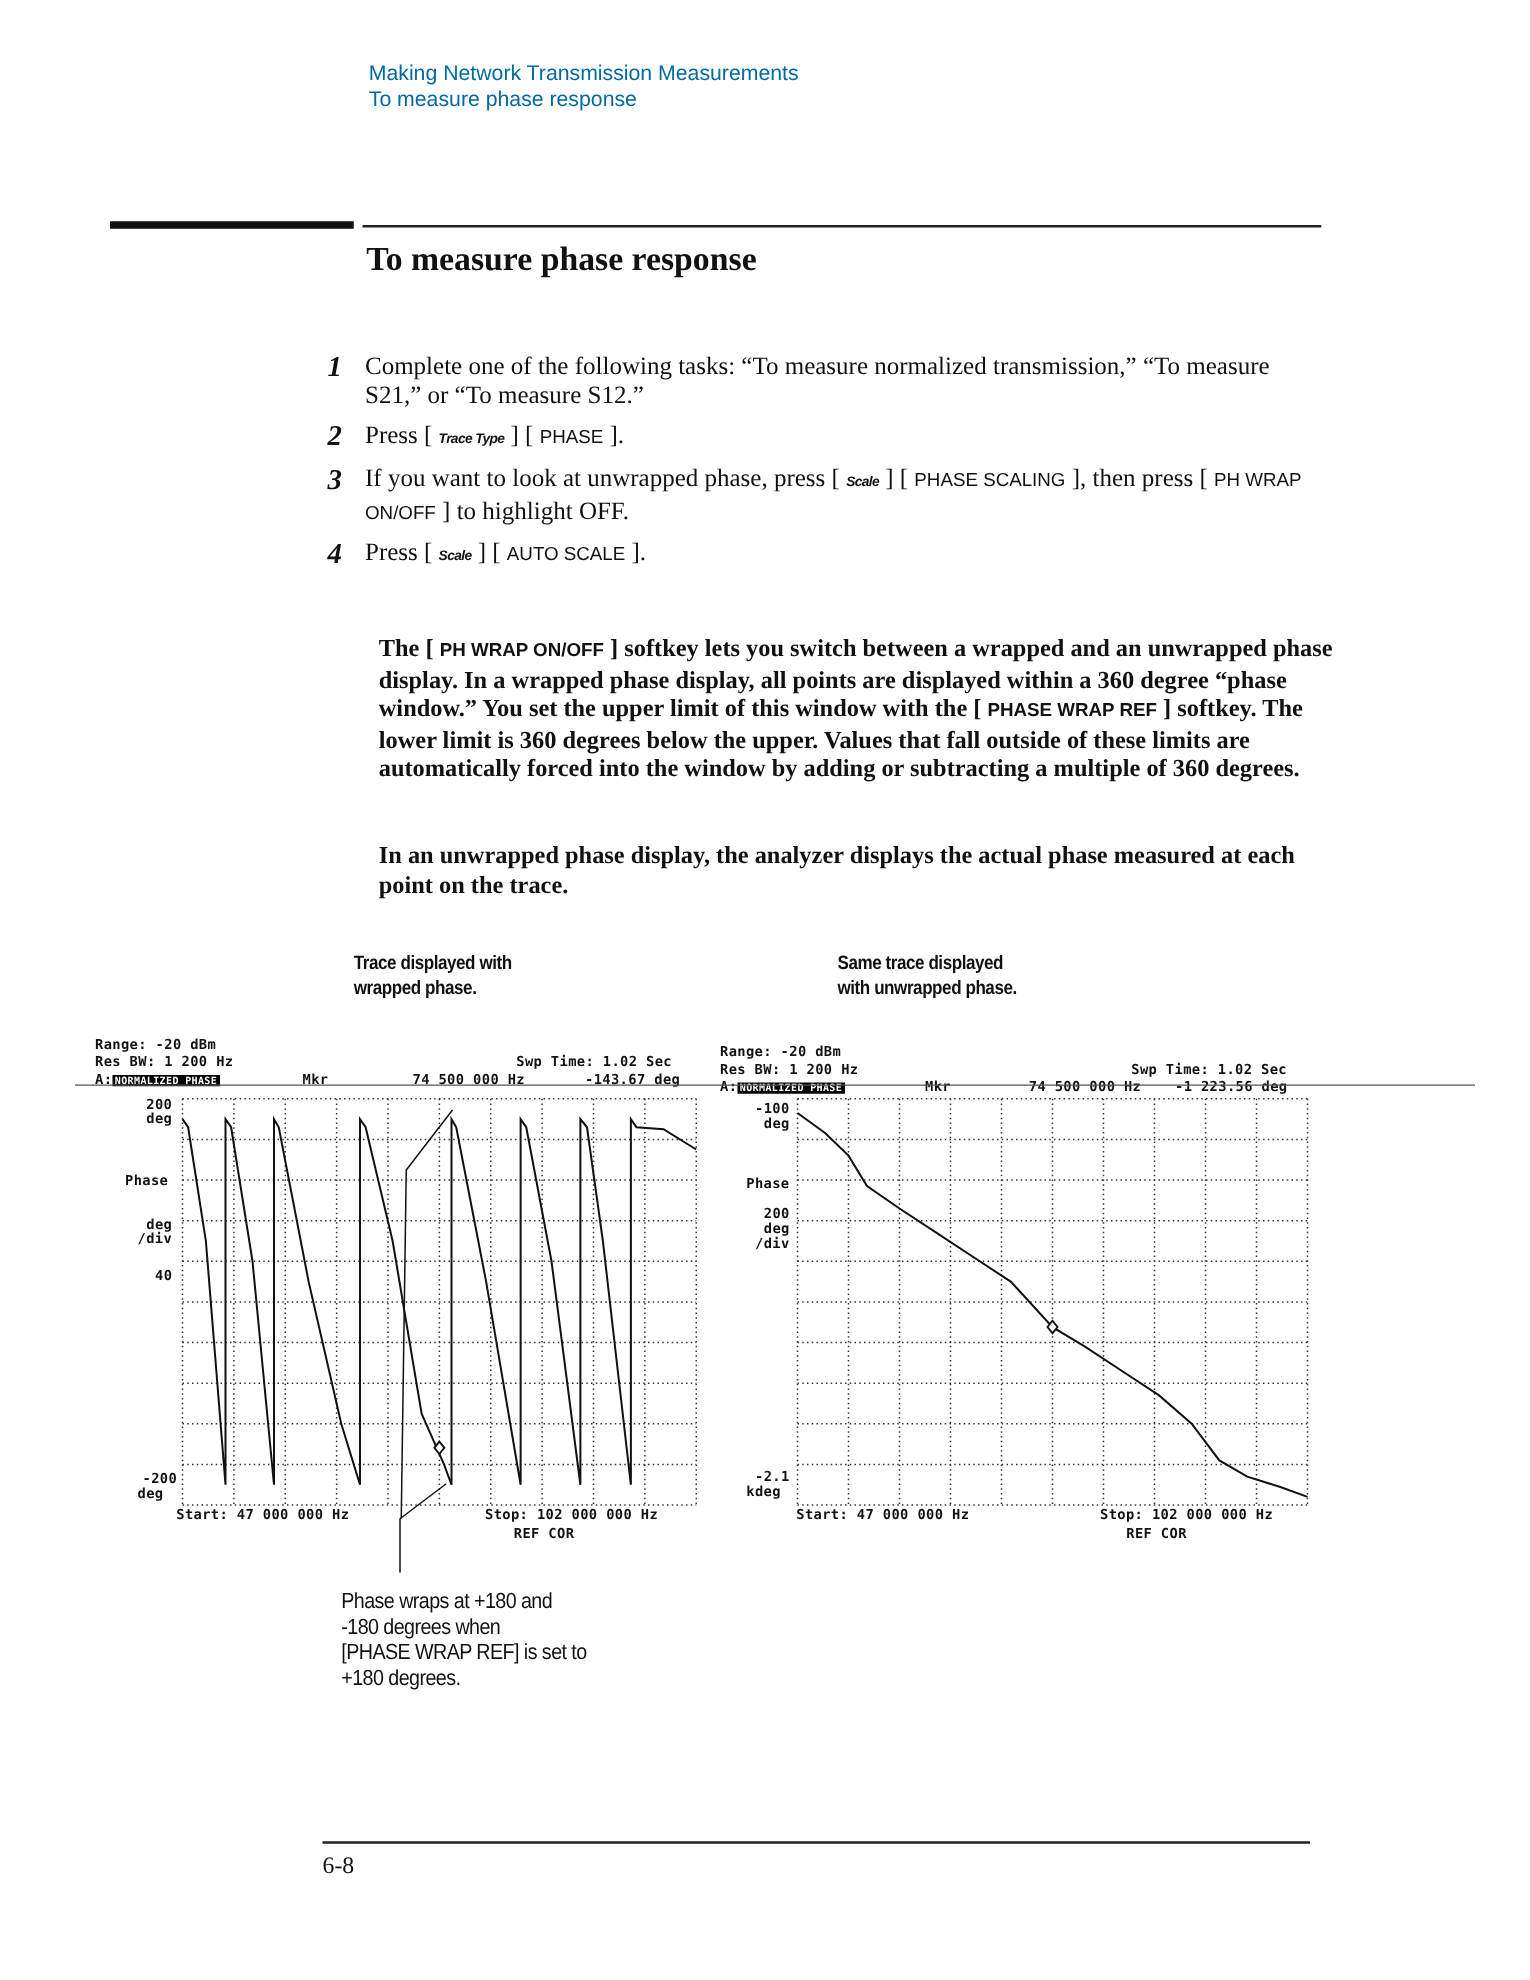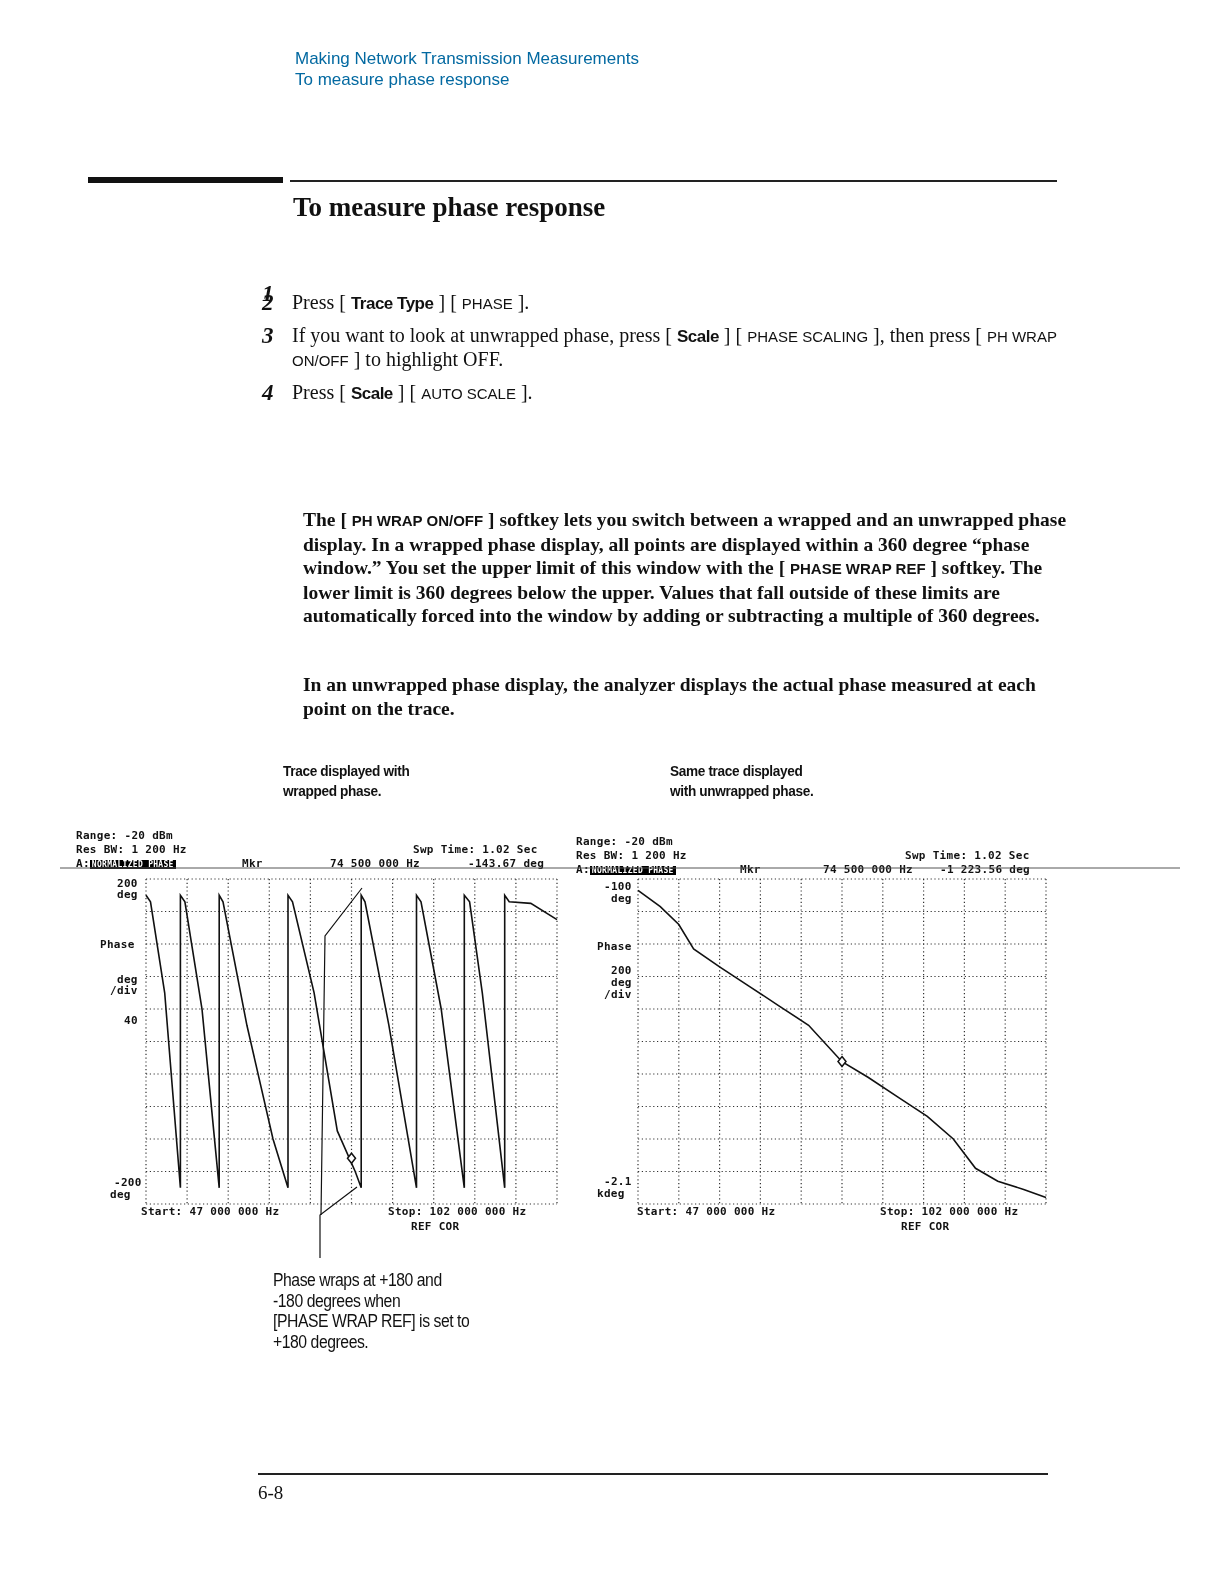--- a/index.html
+++ b/index.html
@@ -5,21 +5,21 @@
   html, body { margin: 0; padding: 0; background: #fff; }
   body { width: 1224px; height: 1584px; position: relative; overflow: hidden; color: #111; }
   .abs { position: absolute; }
   .hdr { left: 295px; top: 48px; font-family: "Liberation Sans", sans-serif; font-size: 17px; line-height: 21px; color: #0369a1; }
   .rule-thick { left: 88px; top: 177px; width: 195px; height: 6px; background: #111; }
   .rule-thin { left: 290px; top: 180px; width: 767px; height: 2px; background: #222; }
   .title { left: 293px; top: 192px; font-family: "Liberation Serif", serif; font-size: 27px; font-weight: bold; color: #111; }
   .steps { left: 260px; top: 282px; width: 800px; font-family: "Liberation Serif", serif; font-size: 20px; line-height: 23px; }
   .step { position: relative; padding-left: 32px; margin-bottom: 9px; }
   .step .num { position: absolute; left: 2px; top: 0; font-weight: bold; font-size: 23px; font-style: italic; }
-  .key { font-family: "Liberation Sans", sans-serif; font-weight: bold; font-size: 17px; letter-spacing: -0.5px; }
+  .key { font-family: "Liberation Sans", sans-serif; font-weight: bold; font-size: 11px; letter-spacing: -0.5px; font-style: italic; }
   .soft { font-family: "Liberation Sans", sans-serif; font-size: 15px; }
   .para { left: 303px; width: 775px; font-family: "Liberation Serif", serif; font-size: 19.5px; line-height: 23.5px; font-weight: bold; }
   .caption { font-family: "Liberation Sans", sans-serif; font-size: 15.5px; line-height: 20px; font-weight: bold; letter-spacing: -0.4px; transform: scaleX(0.88); transform-origin: left top; }
   .mono { font-family: "DejaVu Sans Mono", monospace; font-size: 11px; font-weight: bold; letter-spacing: 0.3px; white-space: pre; }
   .annot { left: 273px; top: 1270px; font-family: "Liberation Sans", sans-serif; font-size: 17.5px; line-height: 20.5px; letter-spacing: -0.5px; transform: scaleX(0.9); transform-origin: left top; }
   .footer-rule { left: 258px; top: 1473px; width: 790px; height: 2px; background: #222; }
   .pagenum { left: 258px; top: 1482px; font-family: "Liberation Serif", serif; font-size: 19px; }
   .hl { background: #000; color: #fff; padding: 0 2px; }
   svg { position: absolute; left: 0; top: 0; }
 </style>
@@ -29,21 +29,21 @@
 <div class="abs hdr">
   <div>Making Network Transmission Measurements</div>
   <div>To measure phase response</div>
 </div>
 
 <div class="abs rule-thick"></div>
 <div class="abs rule-thin"></div>
 <div class="abs title">To measure phase response</div>
 
 <div class="abs steps" id="steps">
-    <div class="step"><span class="num">1</span></div>
+    <div class="step"><span class="num">1</span><span>Complete one of the following tasks: “To measure normalized transmission,” “To measure S21,” or “To measure S12.”</span></div>
     <div class="step"><span class="num">2</span><span>Press [ </span><span class="key">Trace Type</span><span> ] [ </span><span class="soft">PHASE</span><span> ].</span></div>
     <div class="step"><span class="num">3</span><span>If you want to look at unwrapped phase, press [ </span><span class="key">Scale</span><span> ] [ </span><span class="soft">PHASE SCALING</span><span> ], then press [ </span><span class="soft">PH WRAP ON/OFF</span><span> ] to highlight OFF.</span></div>
     <div class="step"><span class="num">4</span><span>Press [ </span><span class="key">Scale</span><span> ] [ </span><span class="soft">AUTO SCALE</span><span> ].</span></div>
   </div>
 
 <div class="abs para" style="top:508px;" id="para0"><span>The [ </span><span class="soft">PH WRAP ON/OFF</span><span> ] softkey lets you switch between a wrapped and an unwrapped phase display.  In a wrapped phase display, all points are displayed within a 360 degree “phase window.”  You set the upper limit of this window with the [ </span><span class="soft">PHASE WRAP REF</span><span> ] softkey.  The lower limit is 360 degrees below the upper.  Values that fall outside of these limits are automatically forced into the window by adding or subtracting a multiple of 360 degrees.</span></div>
 <div class="abs para" style="top:673px;" id="para1"><span>In an unwrapped phase display, the analyzer displays the actual phase measured at each point on the trace.</span></div>
 
 <div class="abs caption" style="left:283px; top:761px;">
   <div>Trace displayed with</div>

